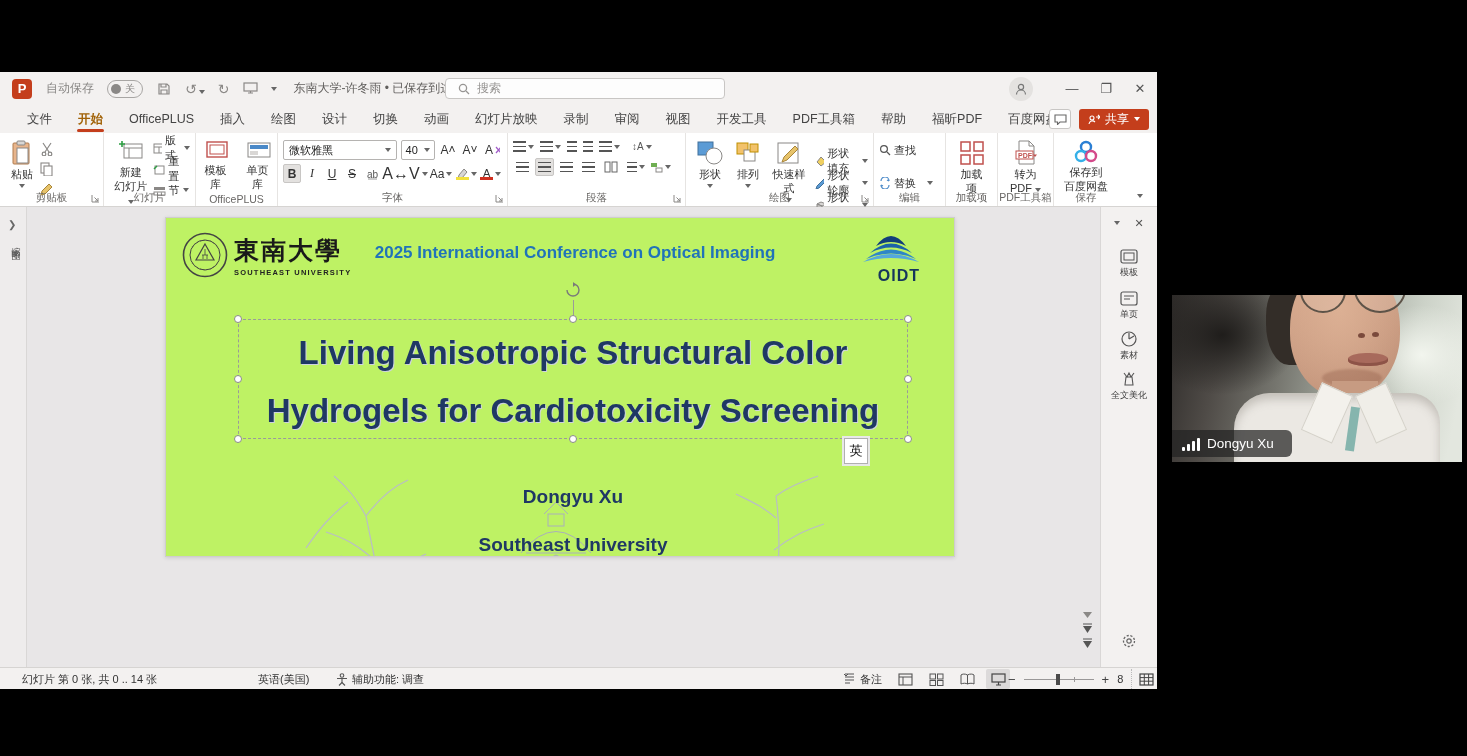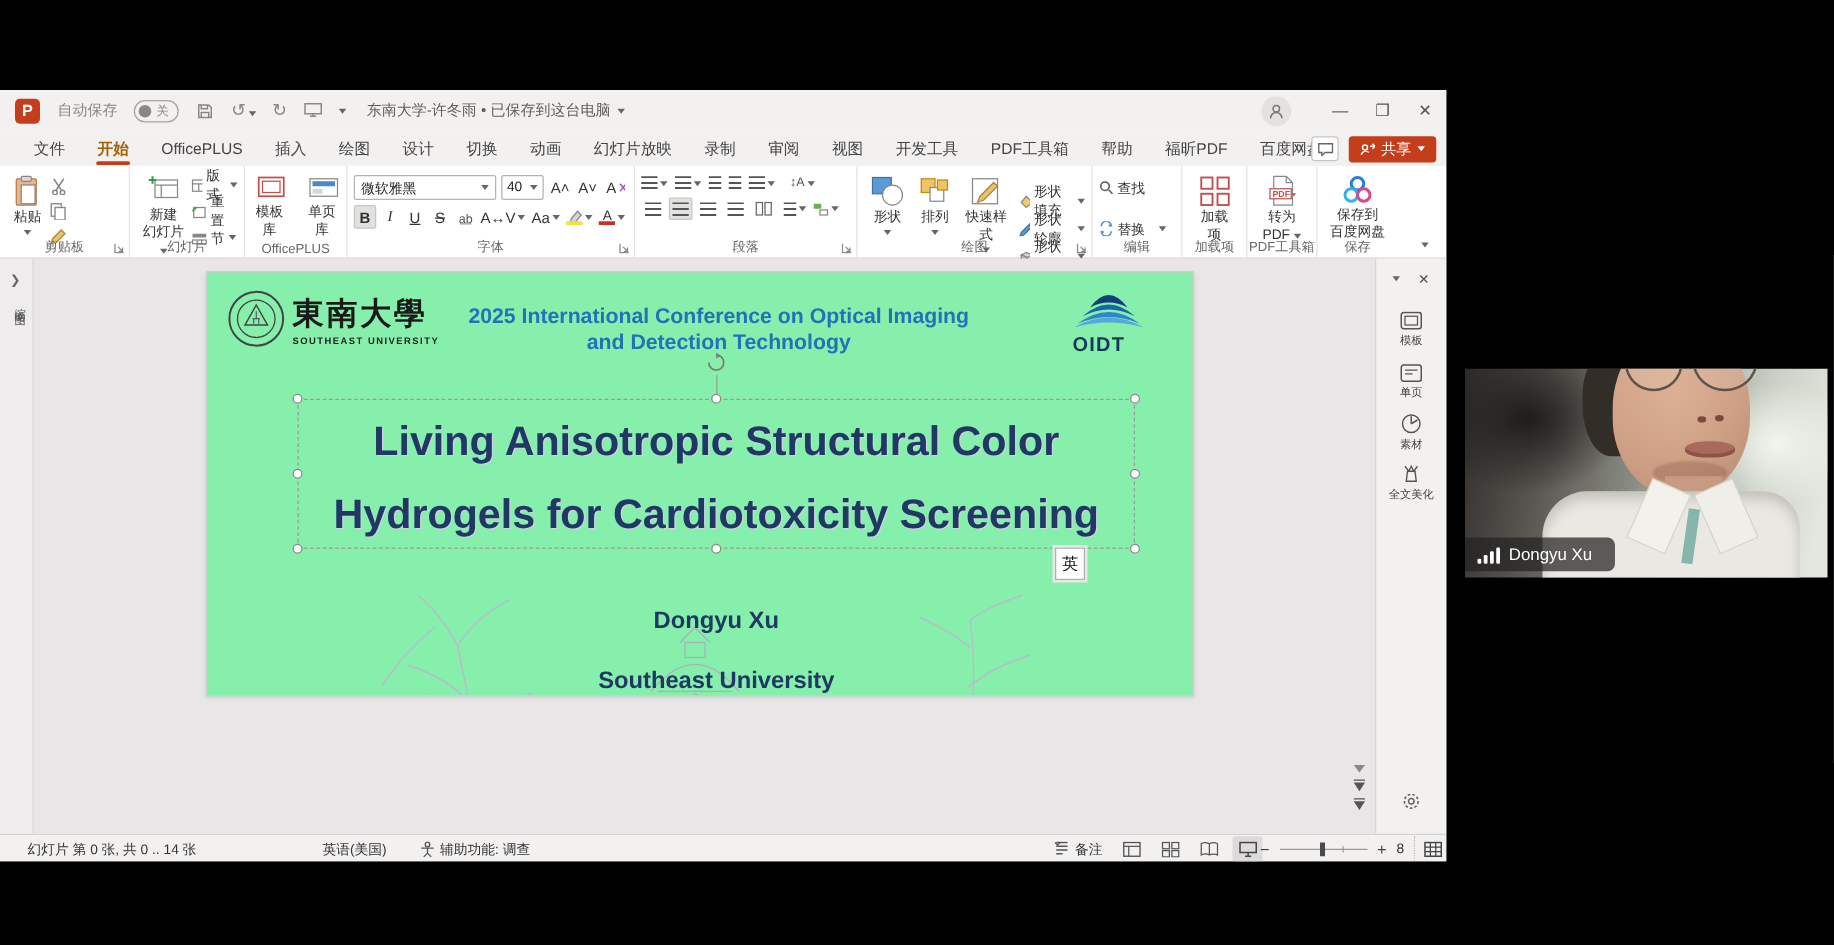--- a/index.html
+++ b/index.html
@@ -52,27 +52,27 @@
   .lines3 { width:13px; height:11px; background:repeating-linear-gradient(to bottom,#555 0 1.5px,transparent 1.5px 4.5px); }
   .alignbtn { width:19px; height:18px; display:flex; align-items:center; justify-content:center; }
   .alignbtn.sel { background:#e3e1df; border:1px solid #c8c6c4; border-radius:2px; }
 
   
   .workspace { position:absolute; left:0; top:135px; width:100%; height:460px; background:#e8e6e7; overflow:hidden; }
   .thumbstrip { position:absolute; left:0; top:0; width:27px; height:100%; border-right:1px solid #d9d7d6; background:#eeecec; }
   .thumb-expand { position:absolute; left:8px; top:12px; color:#666; font-size:10px; }
   .thumb-vtext { position:absolute; left:9px; top:32px; writing-mode:vertical-rl; font-size:9px; color:#555; letter-spacing:3px; }
 
-  .slide { position:absolute; left:165px; top:10px; width:790px; height:340px; background:#86efac; border:1px solid #cfcdcd; box-shadow:0 1px 4px rgba(0,0,0,.12); overflow:hidden; }
+  .slide { position:absolute; left:165px; top:10px; width:790px; height:340px; background:#bef264; border:1px solid #cfcdcd; box-shadow:0 1px 4px rgba(0,0,0,.12); overflow:hidden; }
 
   .seu-logo { position:absolute; left:16px; top:14px; display:flex; align-items:center; gap:6px; }
   .seu-text-cn { font-family:"DejaVu Serif","Liberation Serif",serif; font-weight:bold; font-size:25px; color:#1a1a1a; letter-spacing:2px; }
   .seu-text-en { font-size:7.5px; letter-spacing:1.2px; color:#222; font-weight:bold; margin-top:1px; }
   .conf-title { position:absolute; left:150px; right:120px; top:24px; text-align:center; color:#2173b9; font-weight:bold; font-size:17px; line-height:21px; }
-  .oidt { position:absolute; right:34px; top:10px; width:62px; text-align:left; }
+  .oidt { position:absolute; right:34px; top:10px; width:62px; text-align:right; }
   .oidt-name { font-size:16px; font-weight:bold; color:#16365c; letter-spacing:1px; margin-top:1px; }
 
   .rot-handle { position:absolute; left:399px; top:64px; color:#7a7a7a; }
   .rot-stem { position:absolute; left:407px; top:82px; width:1px; height:19px; background:#9a9a9a; }
   .selbox { position:absolute; left:72px; top:101px; width:670px; height:120px; border:1px dashed #9a9a9a; }
   .handle { position:absolute; width:8px; height:8px; border-radius:50%; background:#fff; border:1.5px solid #8a8a8a; }
   .slide-title { position:absolute; left:24px; width:766px; text-align:center; color:#1f3864; font-weight:bold; font-size:33px; white-space:nowrap; text-shadow:1px 1px 0 #cdd3de; }
   .ime-box { position:absolute; left:678px; top:220px; width:24px; height:26px; background:#fff; border:1px solid #b0b0b0; box-shadow:0 0 0 2px #e8e8e8; display:flex; align-items:center; justify-content:center; font-size:13px; color:#111; }
 
   .author-block { position:absolute; left:24px; width:766px; text-align:center; color:#1f3864; font-weight:bold; font-size:19px; }
@@ -139,20 +139,27 @@
           <svg width="15" height="13">
               <rect x="1" y="1" width="13" height="8" fill="none" stroke="#8a8886" stroke-width="1.2"></rect>
               <path d="M5 11 l5 0 M7.5 9 v2" stroke="#8a8886" stroke-width="1.2"></path>
             </svg>
         </span>
         <span class="chev"></span>
       </div>
       <div class="doc-title">
         <span>东南大学-许冬雨 • 已保存到这台电脑</span>
         <span class="chev"></span>
+      </div>
+      <div class="searchbox">
+        <svg width="12" height="12">
+            <circle cx="5" cy="5" r="3.6" fill="none" stroke="#979593" stroke-width="1.3"></circle>
+            <path d="M8 8 L11 11" stroke="#979593" stroke-width="1.3"></path>
+          </svg>
+        <span>搜索</span>
       </div>
       <div class="win-controls">
         <span class="acct">
           <svg width="14" height="14">
               <circle cx="7" cy="5" r="2.6" fill="none" stroke="#777" stroke-width="1.2"></circle>
               <path d="M2.5 12.5 a4.5 4.5 0 0 1 9 0" fill="none" stroke="#777" stroke-width="1.2"></path>
             </svg>
         </span>
         <span class="wc-btn">—</span>
         <span class="wc-btn">❐</span>
@@ -314,21 +321,21 @@
             <span class="fbtn" style="font-style:italic; font-family:'Liberation Serif',serif">I</span>
             <span class="fbtn" style="text-decoration:underline">U</span>
             <span class="fbtn" style="text-decoration:line-through">S</span>
             <span class="fbtn">
                 <svg width="13" height="12">
                   <text x="1" y="10" font-size="10" fill="#555">ab</text>
                   <path d="M2 11 h9" stroke="#999"></path>
                 </svg>
               </span>
             <span class="fbtn">
-                <span style="font-size:12px">A↔V</span>
+                <span style="font-size:16px">A↔V</span>
                 <span class="chev"></span>
               </span>
             <span class="fbtn">
                 <span>Aa</span>
                 <span class="chev"></span>
               </span>
             <span class="fbtn">
               <span class="col" style="align-items:center">
                   <svg width="12" height="10">
                     <path d="M3 7 l5 -6 3 3 -5 6 -4 1 z" fill="#d8d6d4" stroke="#8a8886"></path>
@@ -564,21 +571,20 @@
             <path d="M10 31 a16 16 0 0 0 26 0" fill="none" stroke="#444" stroke-width="0.6" stroke-dasharray="1.5 1.8"></path>
           </svg>
           <div>
             <div class="seu-text-cn">東南大學</div>
             <div class="seu-text-en">SOUTHEAST UNIVERSITY</div>
           </div>
         </div>
 
         <div class="conf-title">
           <div>2025 International Conference on Optical Imaging</div>
-          <div>and Detection Technology</div>
         </div>
 
         <div class="oidt">
           <svg width="58" height="34">
             <path d="M14 18 Q29 -2 44 18 Q29 10 14 18" fill="#123f7a"></path>
             <path d="M8 25 Q29 6 50 25 Q29 14 8 25" fill="#1b63a8"></path>
             <path d="M4 31 Q29 12 54 31 Q29 20 4 31" fill="#2e86c8"></path>
             <path d="M1 34 Q29 18 57 34 Q29 26 1 34" fill="#54a8dd"></path>
           </svg>
           <div class="oidt-name">OIDT</div>

